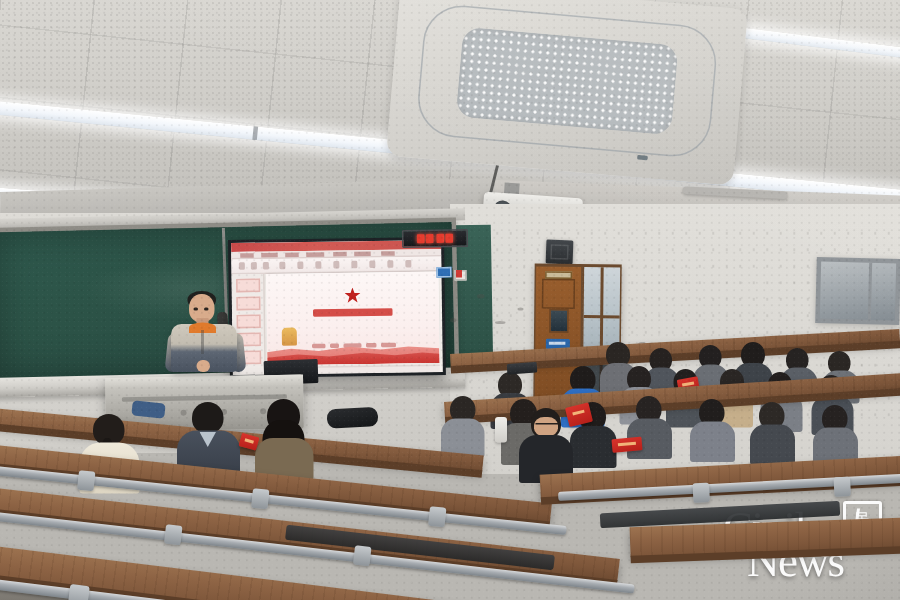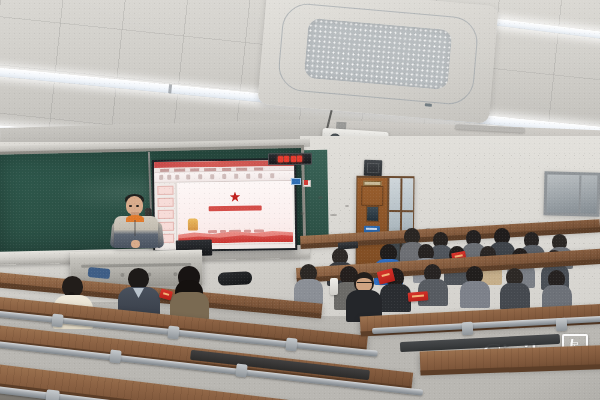--- a/index.html
+++ b/index.html
@@ -604,18 +604,19 @@
   <div class="abs rail" style="left:-20px;top:384px;width:480px;height:7px;transform:rotate(7deg);transform-origin:0 0;z-index:12"></div>
   <div class="abs railclip" style="left:46px;top:390px;width:13px;height:15px;transform:rotate(7deg);z-index:13"></div>
 
   <div class="abs" style="left:0;top:382px;width:120px;height:20px;background:linear-gradient(180deg,#8f8b84,#7a766f);z-index:11"></div>
 
   <div class="abs" id="grade"></div>
   <div class="abs" id="noise"></div>
 
   <div class="abs" id="watermark">
     <div id="wm-civil">Civil</div>
+    <div id="wm-news">News</div>
     <div id="wm-badge">
       <span>民</span>
     </div>
   </div>
 
 </div>
 
 </body></html>

